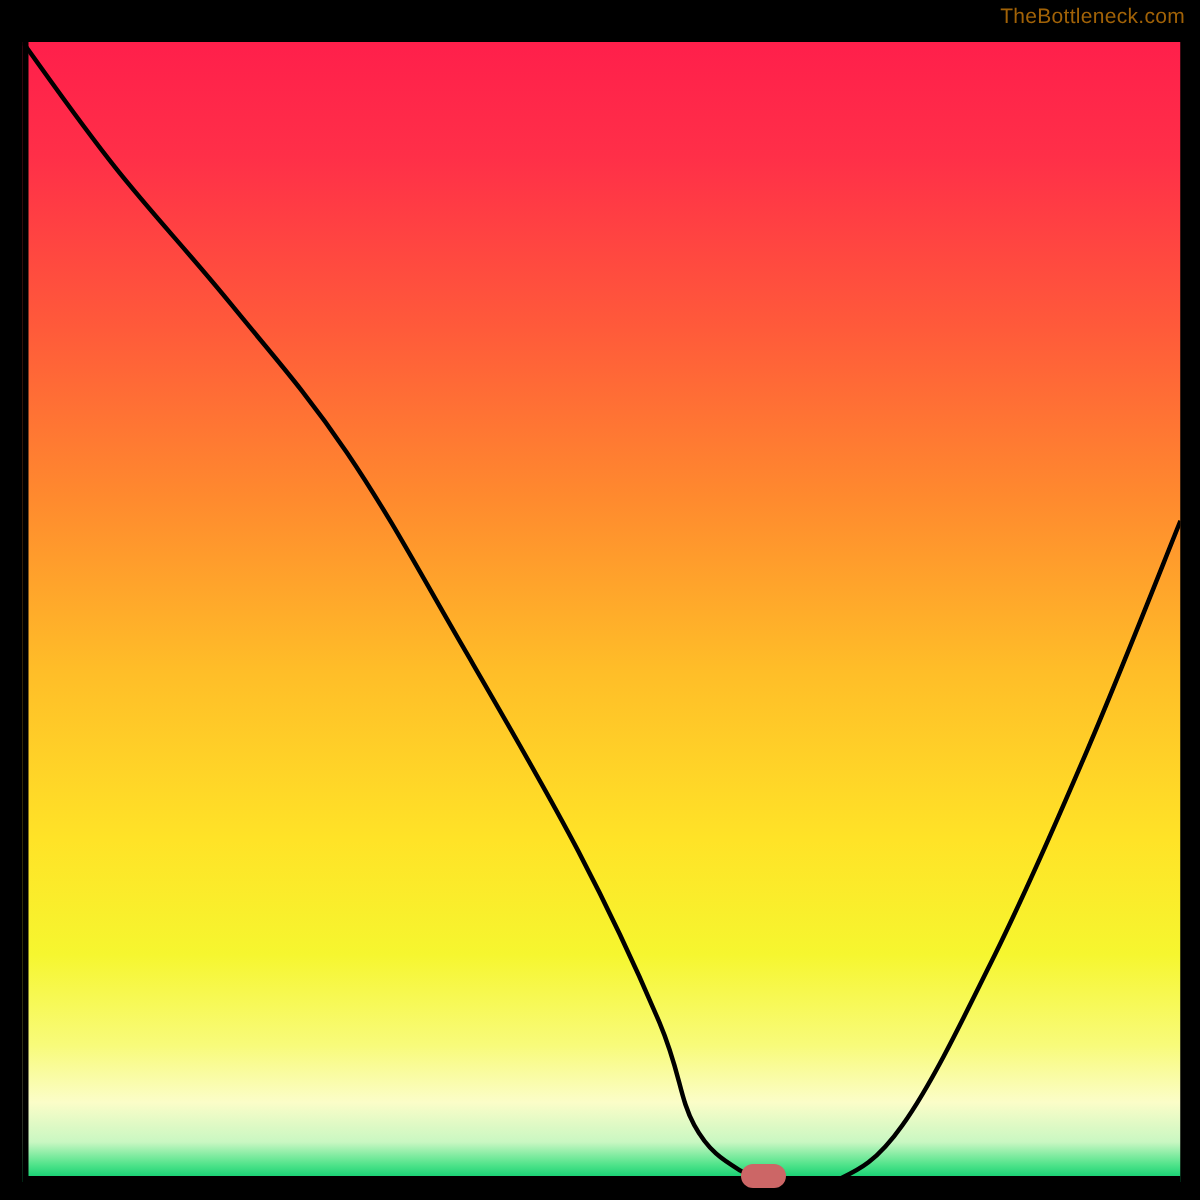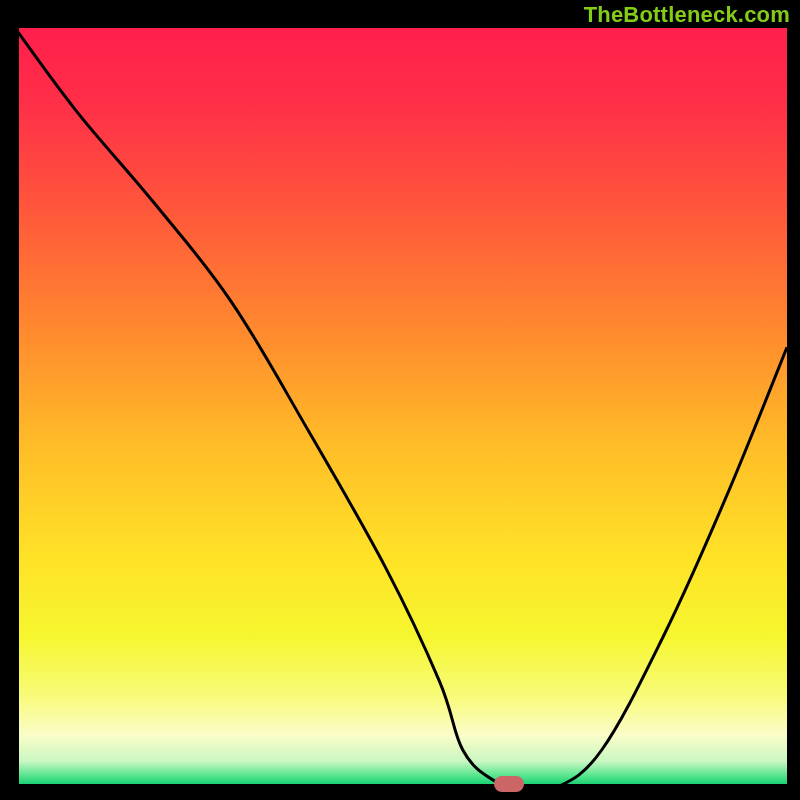--- a/index.html
+++ b/index.html
@@ -13,23 +13,23 @@
   .stage {
     position: relative;
     width: 800px;
     height: 800px;
   }
   .watermark {
     position: absolute;
     top: 2px;
     right: 10px;
     font-family: Arial, Helvetica, sans-serif;
-    font-size: 22px;
-    font-weight: 700;
-    color: #84cc16;
+    font-size: 14px;
+    font-weight: 400;
+    color: #a16207;
     letter-spacing: 0.2px;
     user-select: none;
   }
   .plot {
     position: absolute;
     left: 15px;
     top: 28px;
     width: 772px;
     height: 760px;
     background: #000;

